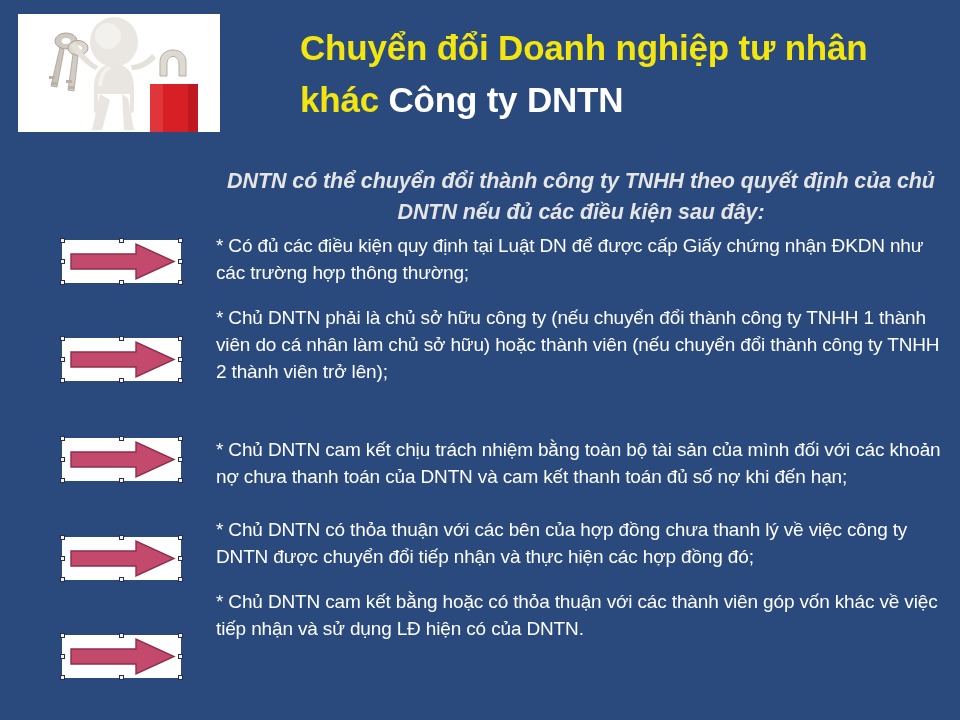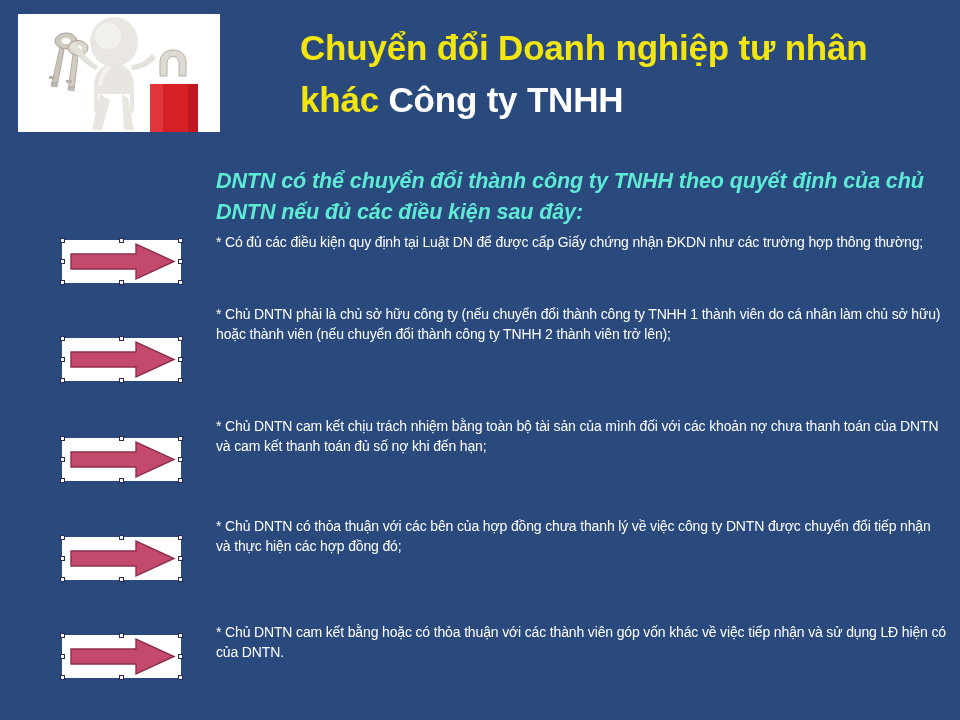--- a/index.html
+++ b/index.html
@@ -42,40 +42,41 @@
   .title-line { white-space: nowrap; }
   .t-yellow { color: #f3e50f; }
   .t-white  { color: #ffffff; }
 
   
   #intro {
     position: absolute;
     left: 216px;
     top: 166px;
     width: 730px;
-    color: #5eead4;
+    color: #e5e5e5;
     font-size: 21.5px;
     font-weight: bold;
     font-style: italic;
     line-height: 1.42;
     letter-spacing: -0.1px;
+    text-align: center;
   }
 
   
   .row {
     position: absolute;
     left: 0;
     width: 960px;
   }
   .row-text {
     position: absolute;
     left: 216px;
     width: 732px;
     color: #ffffff;
-    font-size: 14px;
+    font-size: 19px;
     line-height: 1.43;
     letter-spacing: -0.15px;
   }
 
   
   .arrow-box {
     position: absolute;
     left: 62px;
     width: 119px;
     height: 43px;
@@ -145,21 +146,21 @@
         <rect x="170" y="70" width="10" height="48" fill="#a8121a" opacity="0.5"></rect>
       </g>
     </svg>
   </div>
 
   <div id="title-block">
     <div class="title-line">
       <span class="t-yellow">Chuyển đổi Doanh nghiệp tư nhân</span>
     </div>
     <div class="title-line">
-      <span class="t-yellow">khác </span><span class="t-white">Công ty TNHH</span>
+      <span class="t-yellow">khác </span><span class="t-white">Công ty DNTN</span>
     </div>
   </div>
 
   <div id="intro">DNTN có thể chuyển đổi thành công ty TNHH theo quyết định của chủ DNTN nếu đủ các điều kiện sau đây:</div>
 
   <div class="row" id="row0">
     <div class="arrow-box" style="top:240px">
       <svg width="119" height="43" viewBox="0 0 119 43" aria-hidden="true">
         <path d="M9 14 L74 14 L74 4 L112 21.5 L74 39 L74 29 L9 29 Z" fill="#c44a6d" stroke="#8c2f4c" stroke-width="1.4"></path>
       </svg>
@@ -199,21 +200,21 @@
       </svg>
       <div class="handle h-tl"></div>
       <div class="handle h-tc"></div>
       <div class="handle h-tr"></div>
       <div class="handle h-ml"></div>
       <div class="handle h-mr"></div>
       <div class="handle h-bl"></div>
       <div class="handle h-bc"></div>
       <div class="handle h-br"></div>
     </div>
-    <div class="row-text" style="top:416px">* Chủ DNTN cam kết chịu trách nhiệm bằng toàn bộ tài sản của mình đối với các khoản nợ chưa thanh toán của DNTN và cam kết thanh toán đủ số nợ khi đến hạn;</div>
+    <div class="row-text" style="top:436px">* Chủ DNTN cam kết chịu trách nhiệm bằng toàn bộ tài sản của mình đối với các khoản nợ chưa thanh toán của DNTN và cam kết thanh toán đủ số nợ khi đến hạn;</div>
   </div>
 
   <div class="row" id="row3">
     <div class="arrow-box" style="top:537px">
       <svg width="119" height="43" viewBox="0 0 119 43" aria-hidden="true">
         <path d="M9 14 L74 14 L74 4 L112 21.5 L74 39 L74 29 L9 29 Z" fill="#c44a6d" stroke="#8c2f4c" stroke-width="1.4"></path>
       </svg>
       <div class="handle h-tl"></div>
       <div class="handle h-tc"></div>
       <div class="handle h-tr"></div>
@@ -233,16 +234,16 @@
       </svg>
       <div class="handle h-tl"></div>
       <div class="handle h-tc"></div>
       <div class="handle h-tr"></div>
       <div class="handle h-ml"></div>
       <div class="handle h-mr"></div>
       <div class="handle h-bl"></div>
       <div class="handle h-bc"></div>
       <div class="handle h-br"></div>
     </div>
-    <div class="row-text" style="top:622px">* Chủ DNTN cam kết bằng hoặc có thỏa thuận với các thành viên góp vốn khác về việc tiếp nhận và sử dụng LĐ hiện có của DNTN.</div>
+    <div class="row-text" style="top:588px">* Chủ DNTN cam kết bằng hoặc có thỏa thuận với các thành viên góp vốn khác về việc tiếp nhận và sử dụng LĐ hiện có của DNTN.</div>
   </div>
 
 </div>
 
 </body></html>

